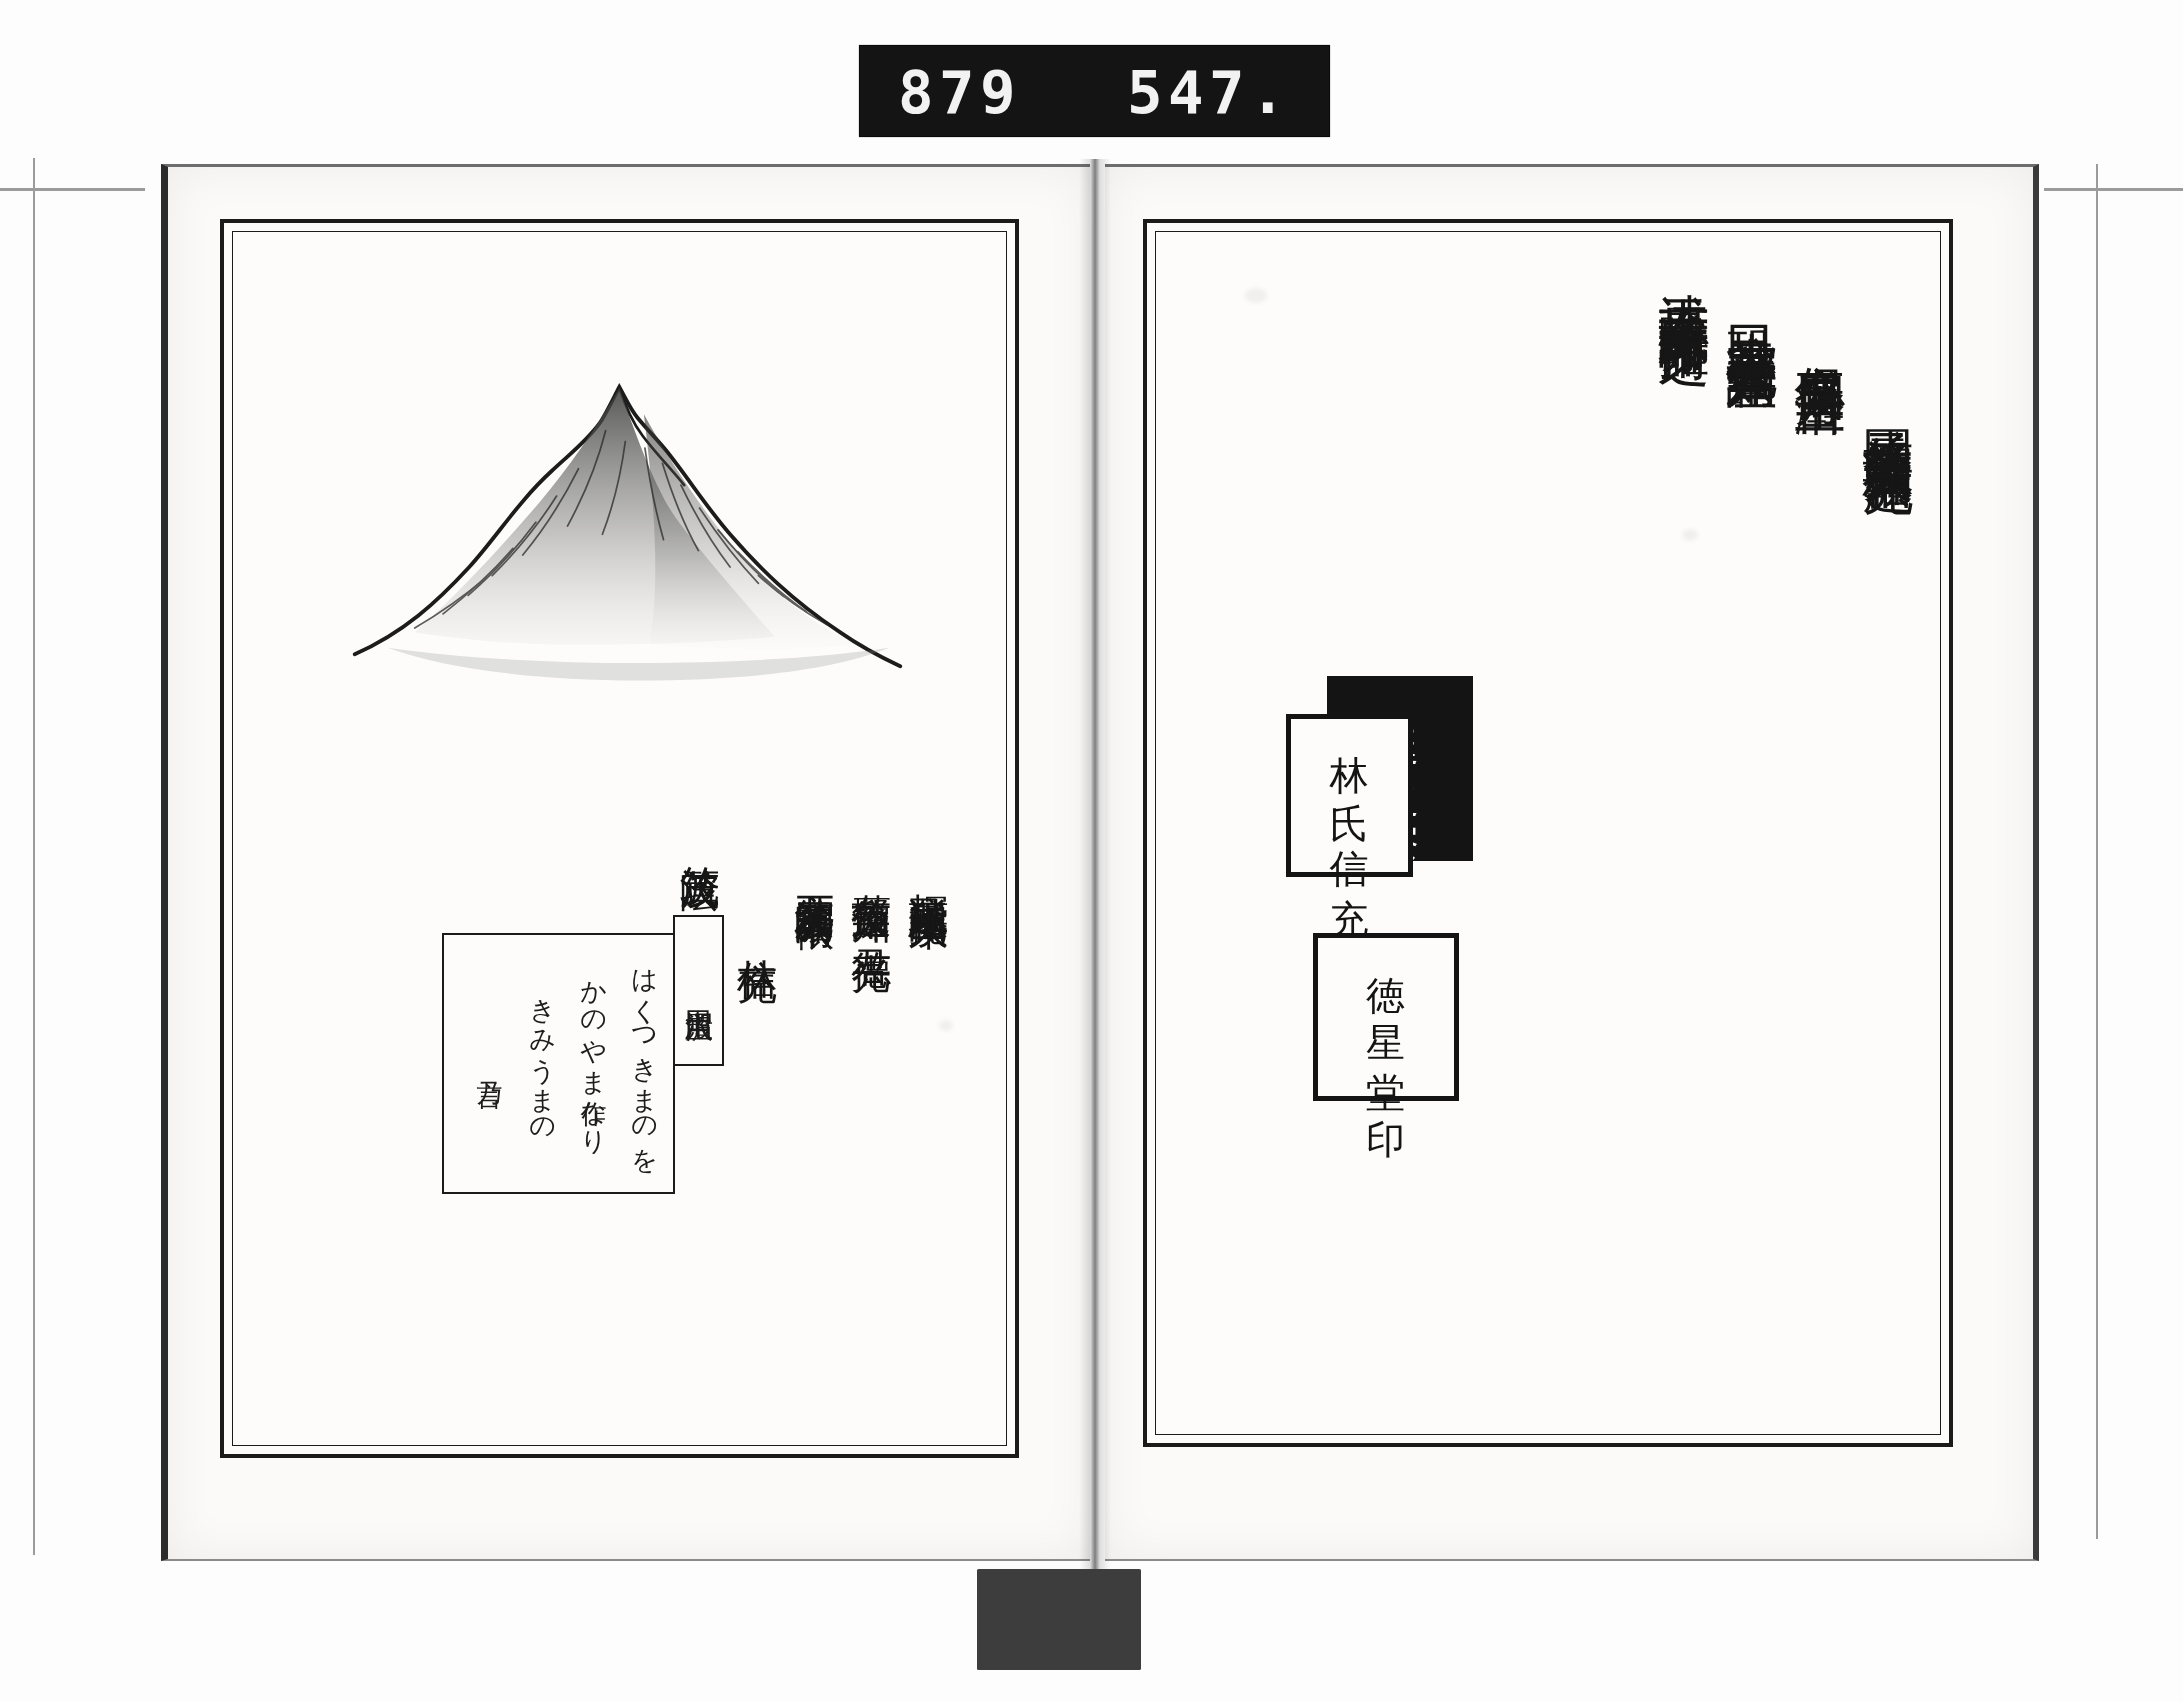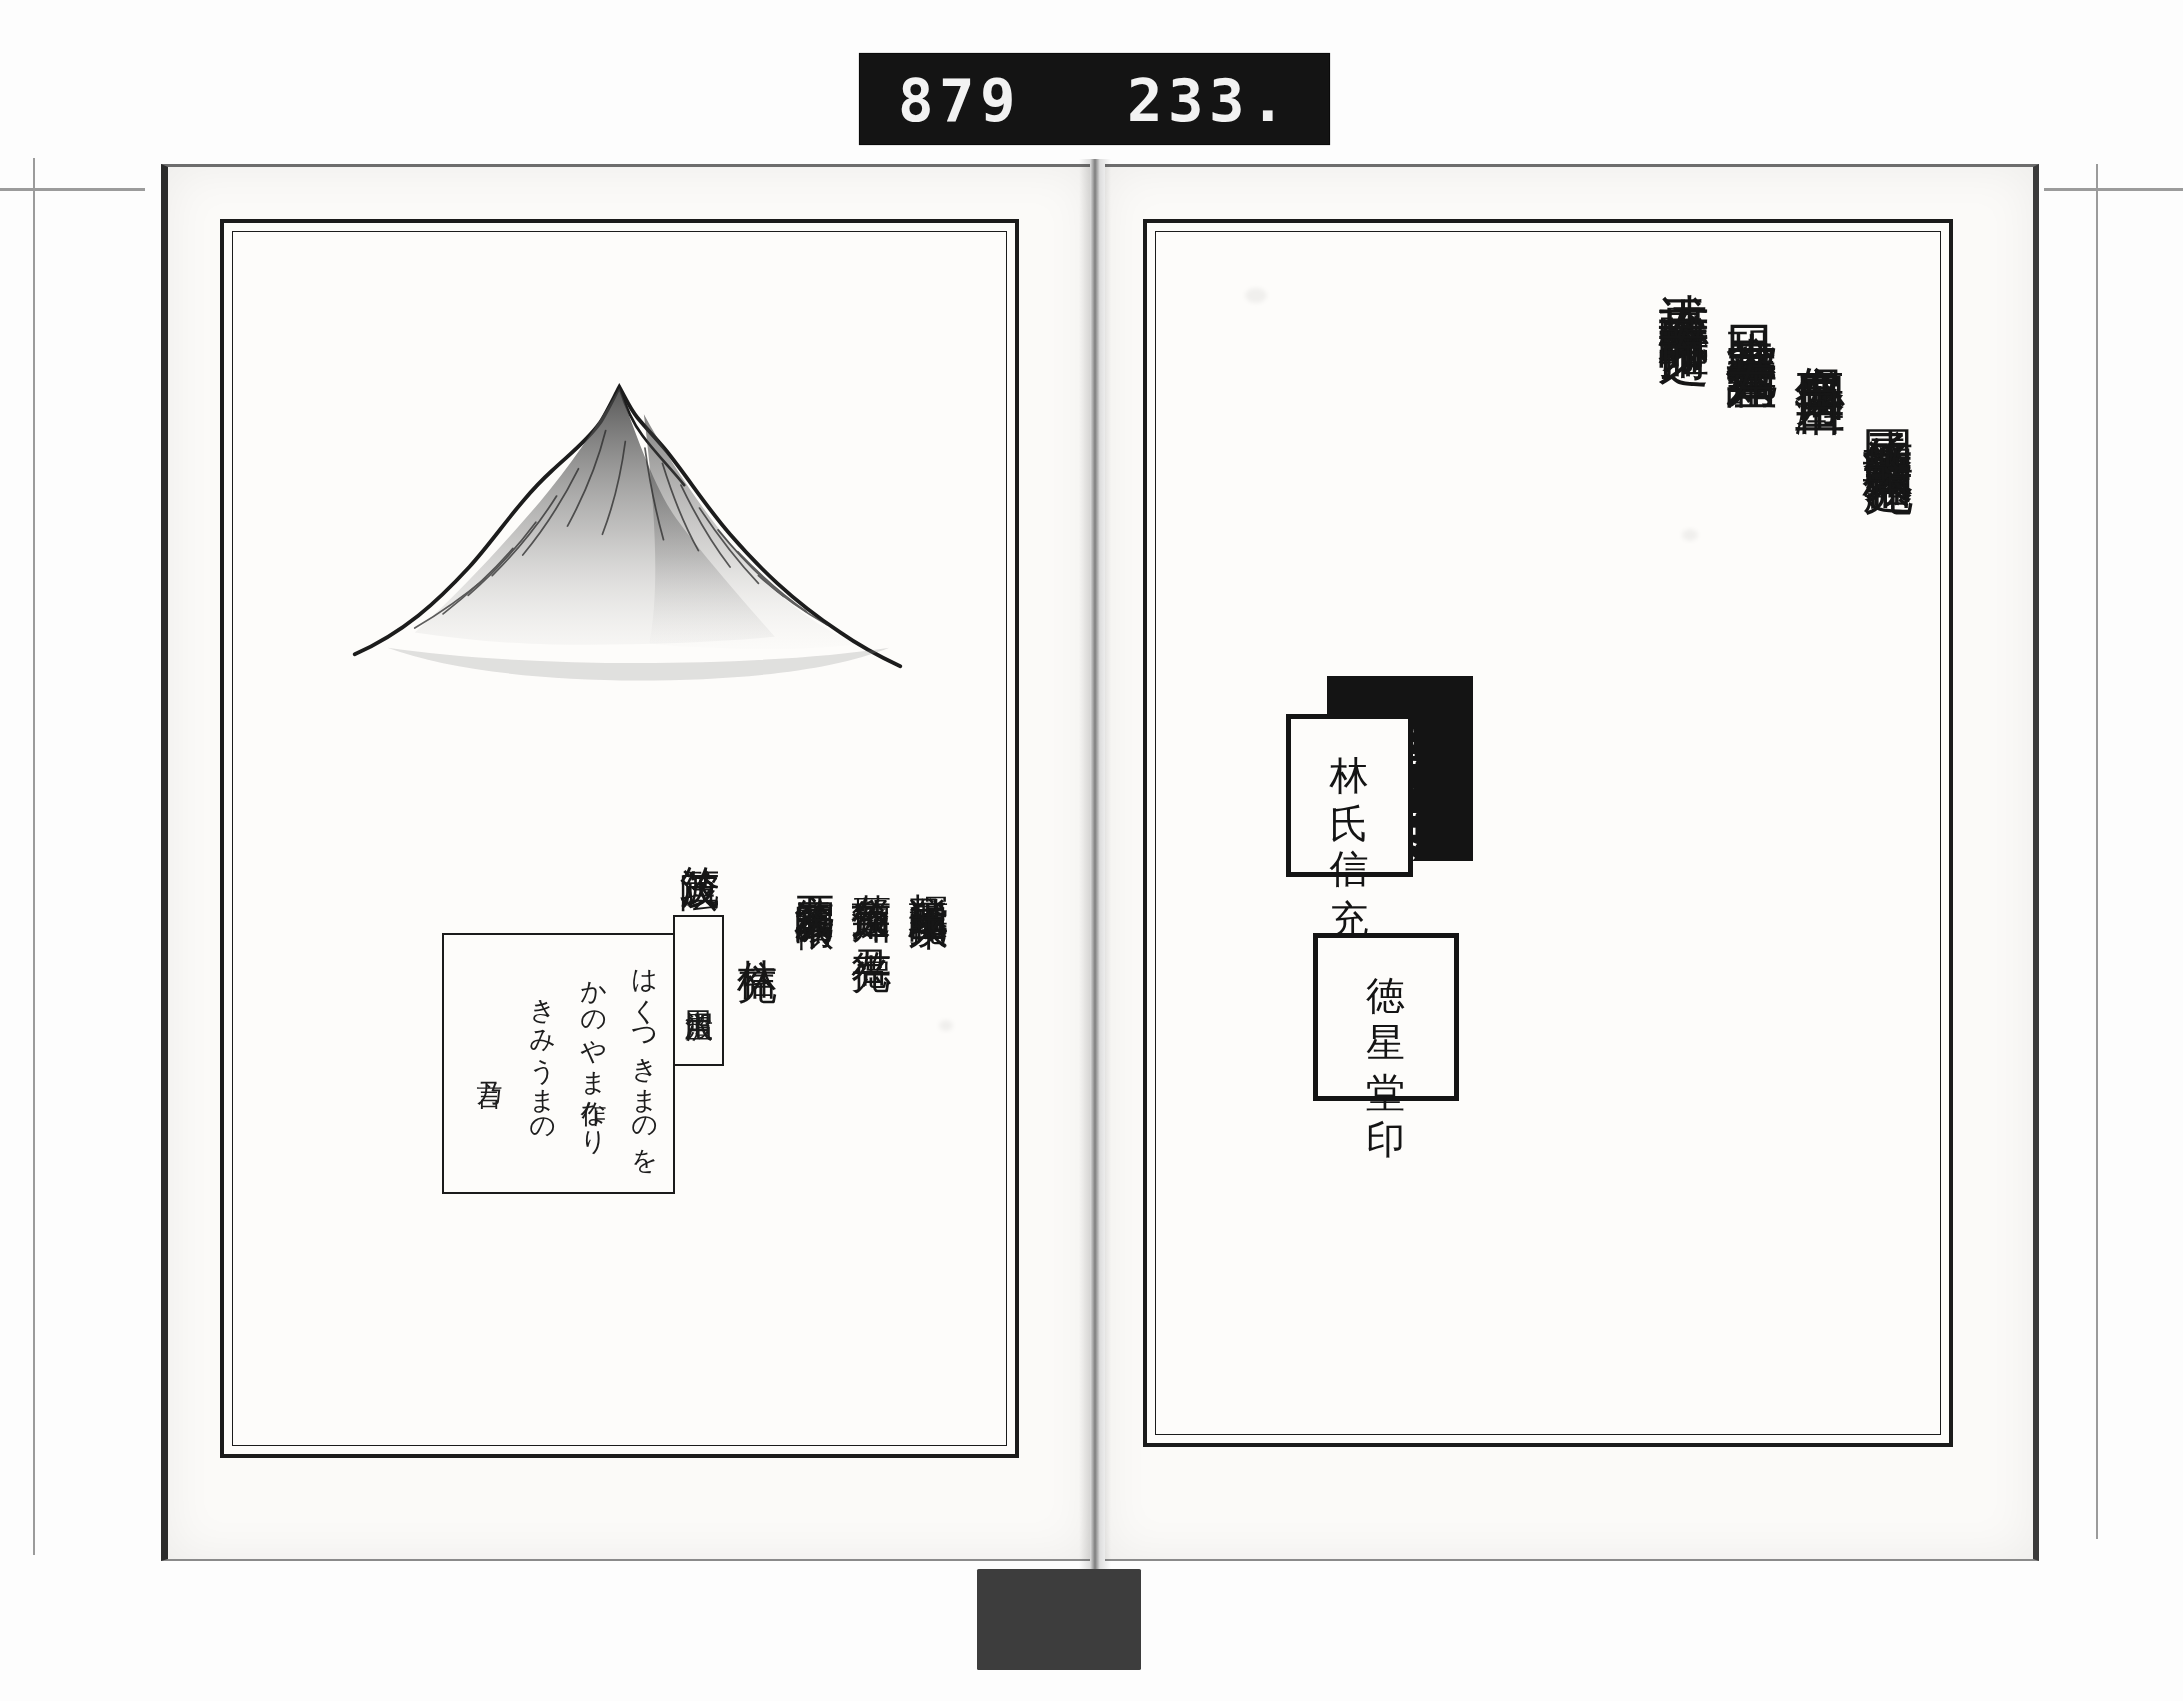--- a/index.html
+++ b/index.html
@@ -35,21 +35,20 @@
 
   
   .film-strip {
     position: absolute;
     left: 860px;
     top: 46px;
     width: 469px;
     height: 90px;
     background: #141414;
     box-shadow: 0 0 0 1.1px #0a0a0a;
-    margin-top: 8px;
   }
   .film-strip .num {
     position: absolute;
     top: 12px;
     color: #f2f2f2;
     font-family: "DejaVu Sans Mono", "Liberation Mono", monospace;
     font-size: 59px;
     letter-spacing: 5.5px;
     font-weight: 700;
   }
@@ -273,21 +272,21 @@
 <div class="scan">
   <div class="scan-noise"></div>
 
   <div class="edge-line edge-top-left"></div>
   <div class="edge-line edge-top-right"></div>
   <div class="edge-line edge-v-left"></div>
   <div class="edge-line edge-v-right"></div>
 
   <div class="film-strip">
     <div class="num num-left">879</div>
-    <div class="num num-right">233.</div>
+    <div class="num num-right">547.</div>
   </div>
 
   <div class="book">
 
     <div class="leaf leaf-left">
       <div class="frame frame-left">
         <div class="frame-inner"></div>
 
         <svg class="mountain" viewBox="0 0 1120 720">
           <defs>

